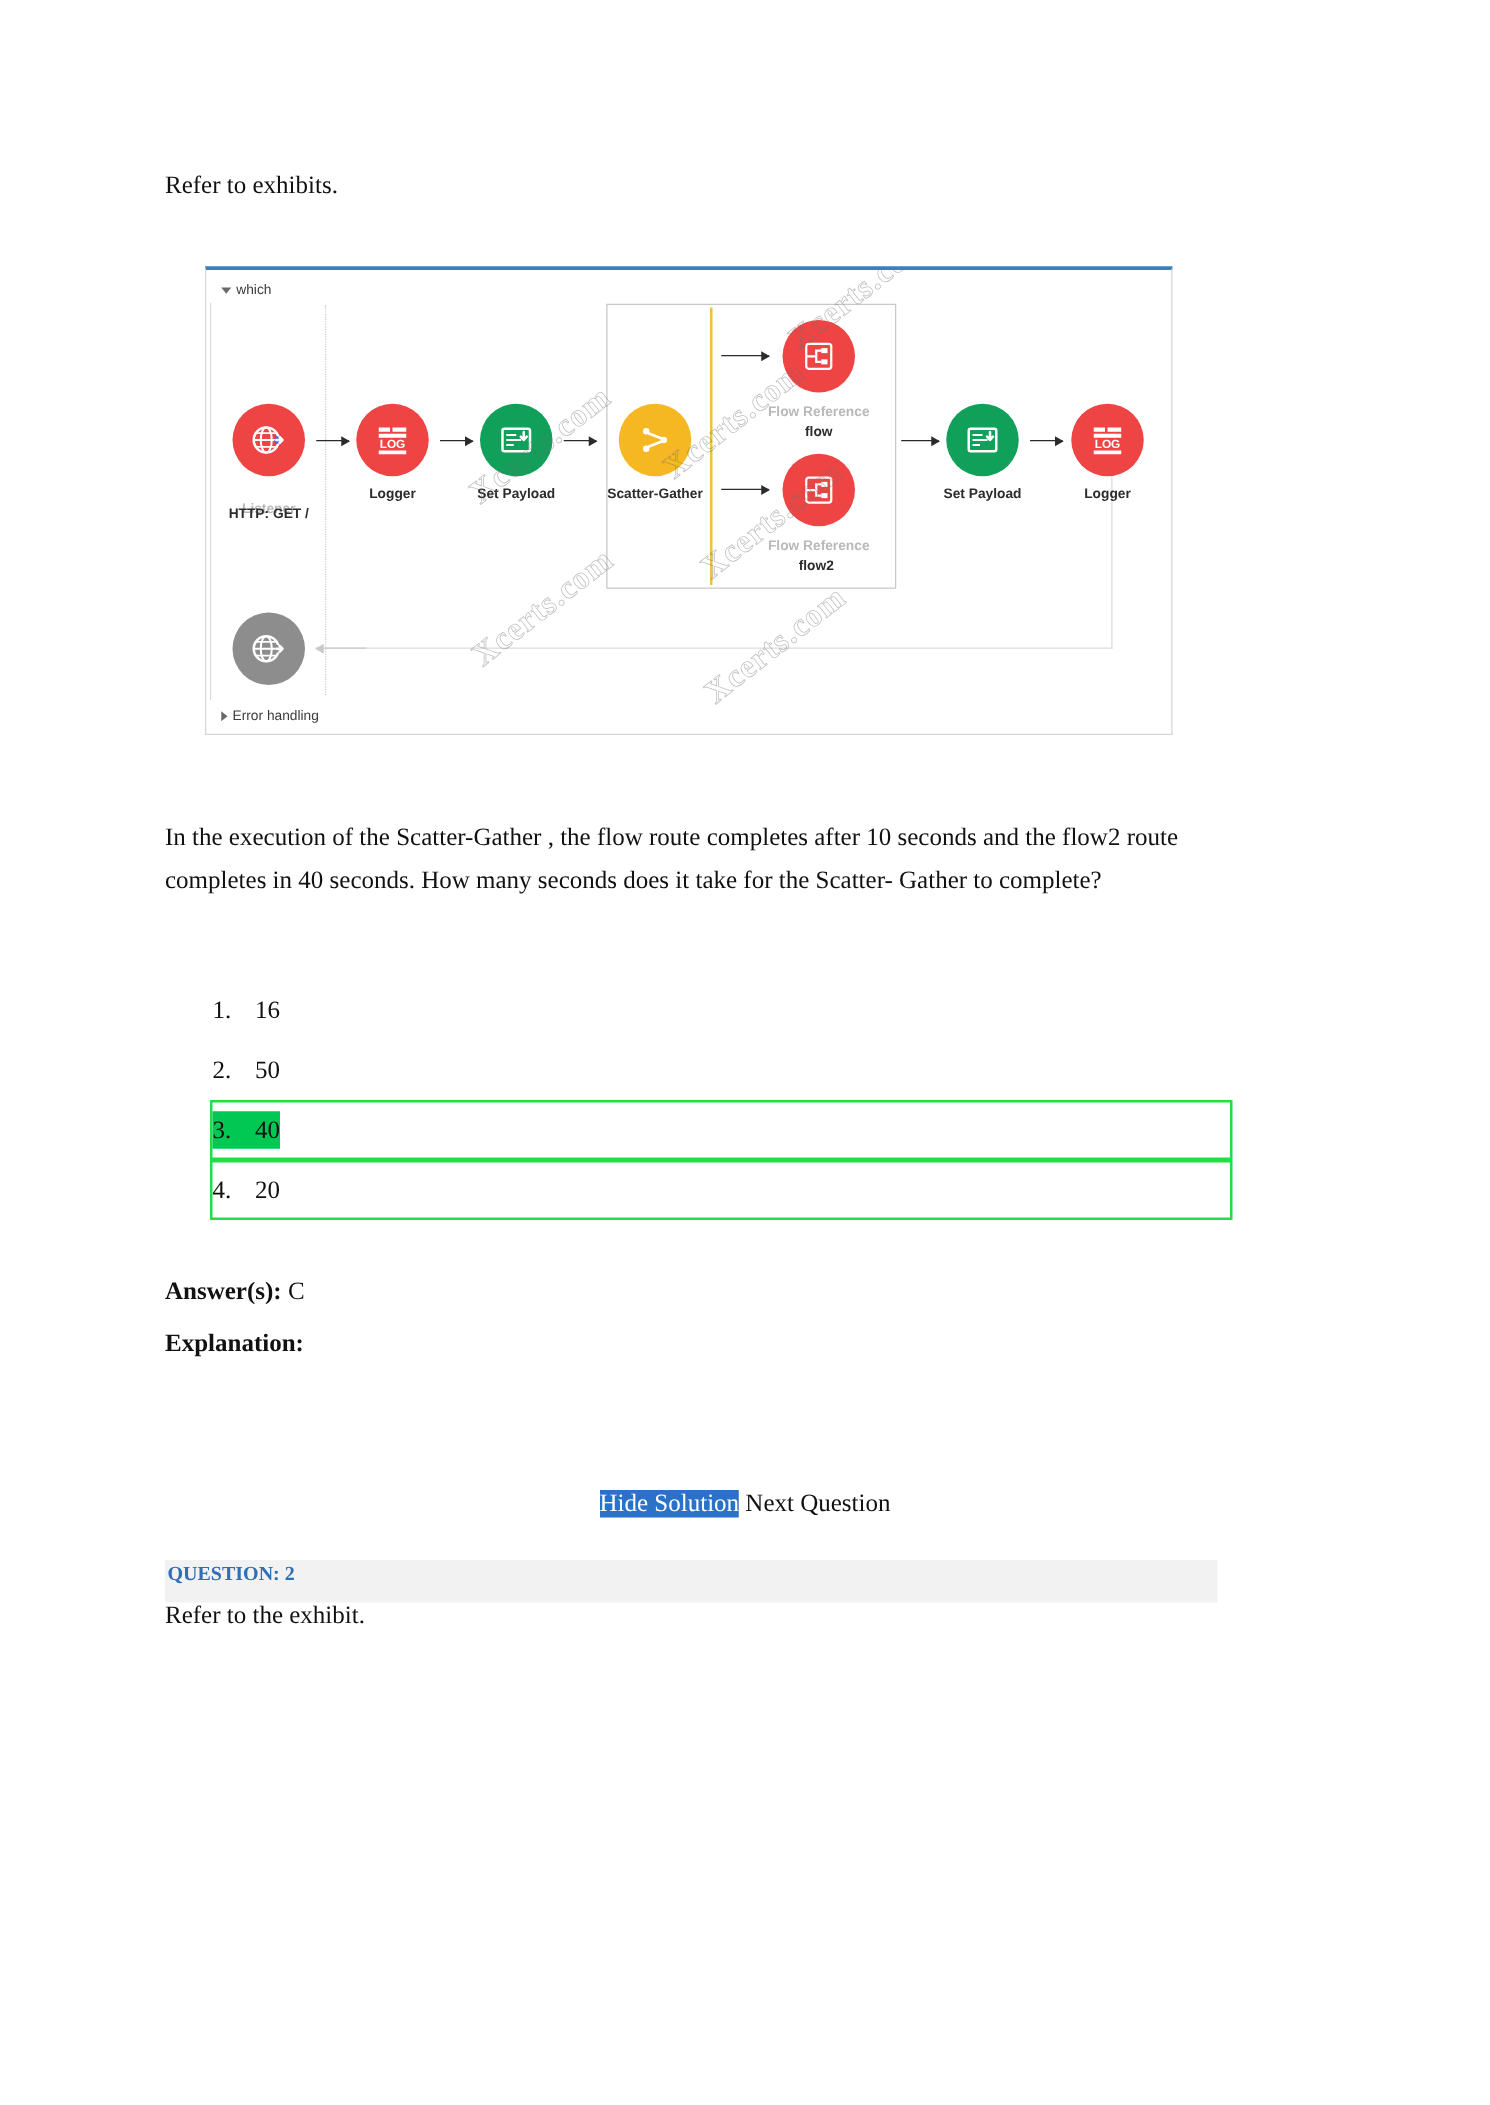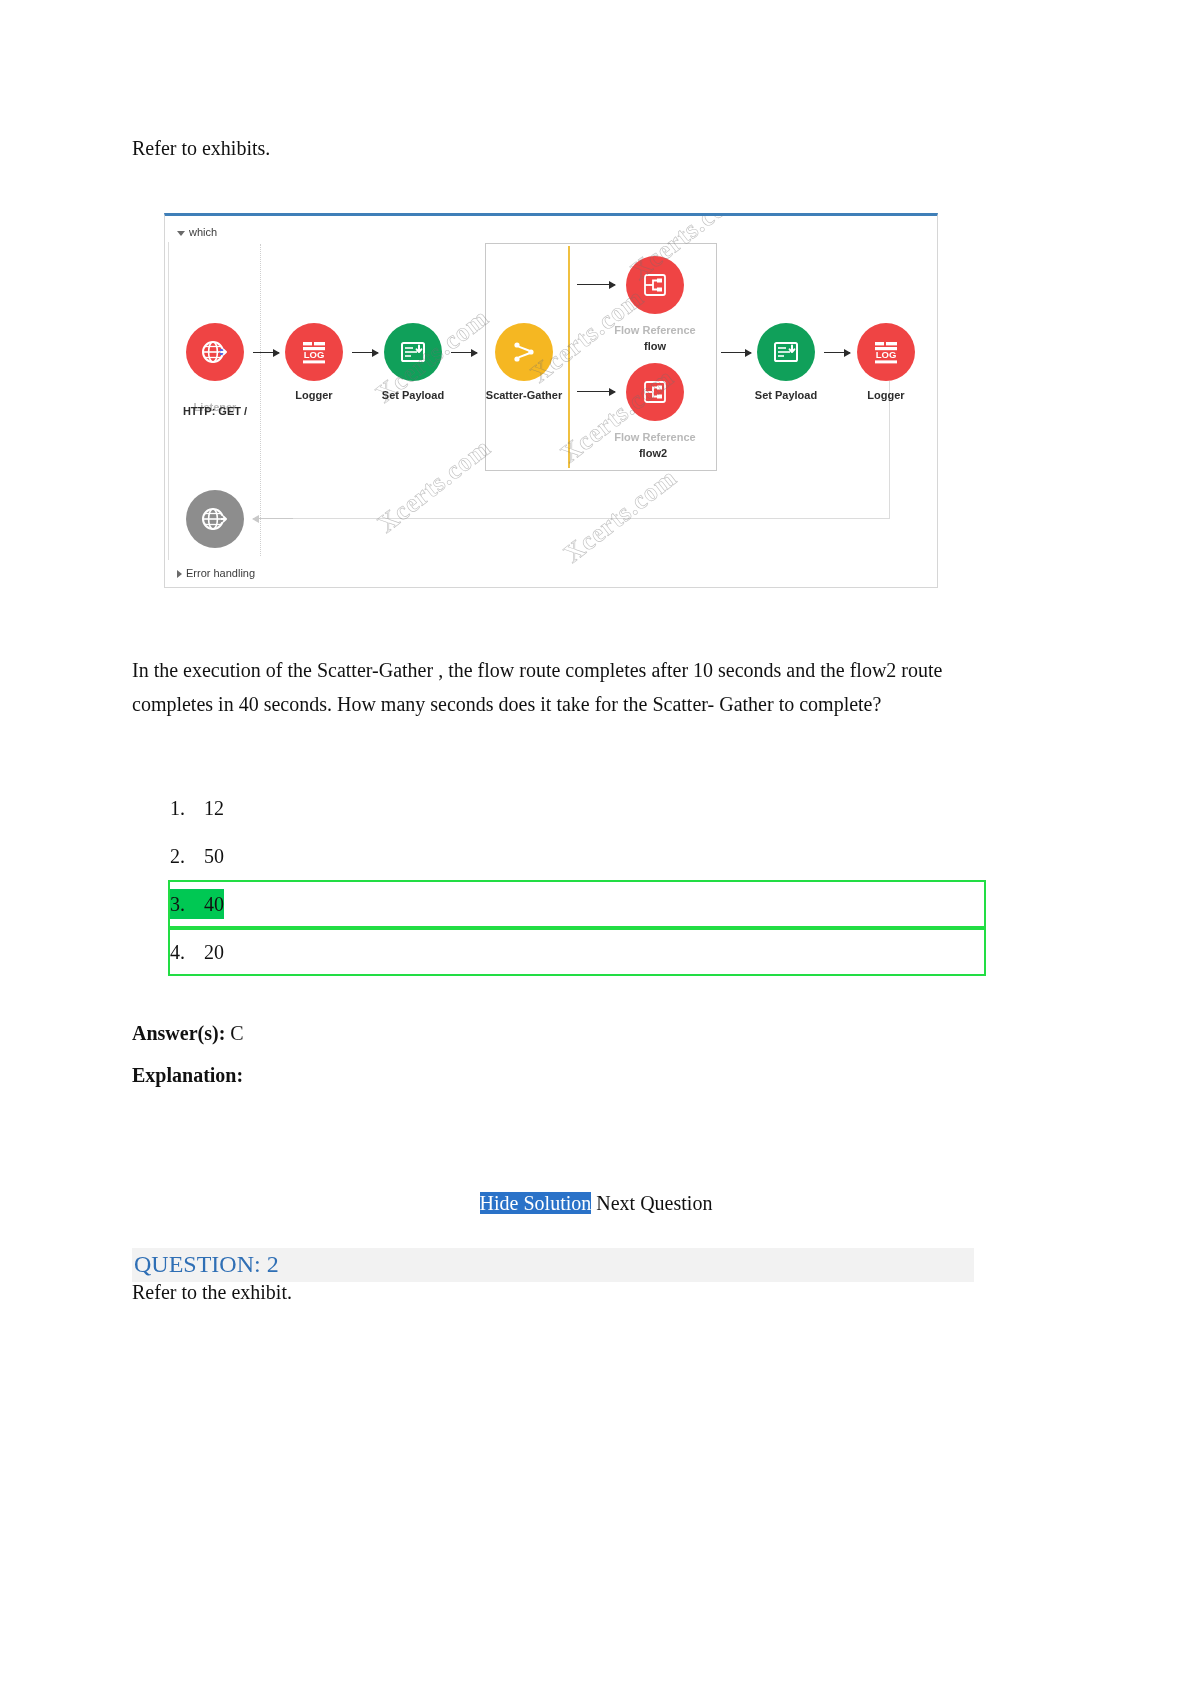--- a/index.html
+++ b/index.html
@@ -105,22 +105,22 @@
   .q2-band {
     position: absolute;
     left: 132px; top: 1248px;
     width: 842px;
     height: 34px;
     background: #f2f2f2;
   }
   .q2-label {
     position: absolute;
     left: 134px; top: 1251px;
-    font-size: 24px;
-    font-weight: normal;
+    font-size: 16px;
+    font-weight: bold;
     color: #2f6fb5;
   }
   .refer-bottom {
     position: absolute;
     left: 132px; top: 1281px;
     font-size: 20px;
   }
 
   
   .exhibit {
@@ -427,21 +427,21 @@
   </div>
 
   <div class="question-body">In the execution of the Scatter-Gather , the flow route completes after 10 seconds and the flow2 route completes in 40 seconds. How many seconds does it take for the Scatter- Gather to complete?</div>
 
   <div class="green-box green-box-a"></div>
   <div class="green-box green-box-b"></div>
 
   <div class="options">
     <div class="opt-row">
       <span class="opt-num">1.</span>
-      <span class="opt-text">12</span>
+      <span class="opt-text">16</span>
     </div>
     <div class="opt-row">
       <span class="opt-num">2.</span>
       <span class="opt-text">50</span>
     </div>
     <div class="opt-row opt-hl">
       <span class="opt-num">3.</span>
       <span class="opt-text">40</span>
     </div>
     <div class="opt-row">

